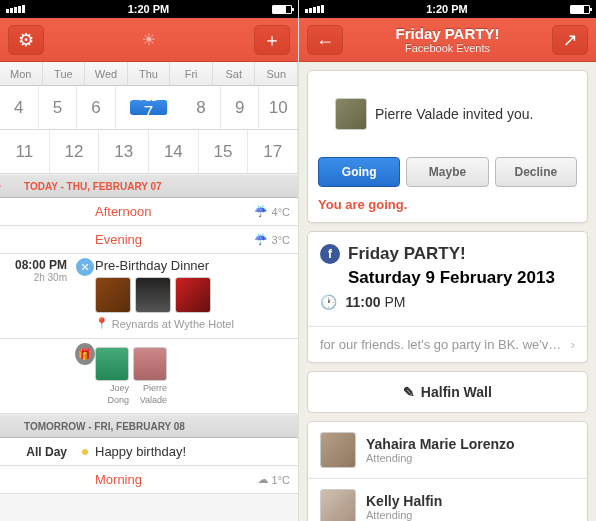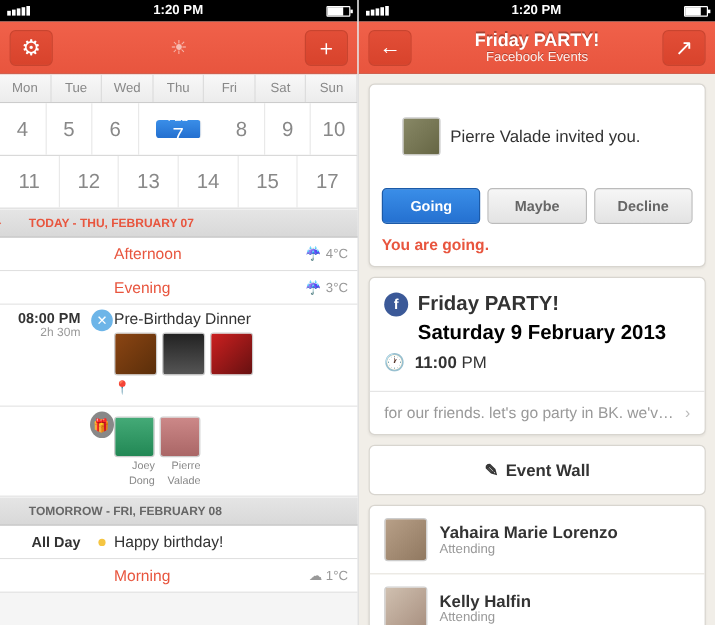--- a/index.html
+++ b/index.html
@@ -157,20 +157,21 @@
       </div>
     <div class="body">
       <div>Pre-Birthday Dinner</div>
       <div class="avatars">
         <div class="av av1"></div>
         <div class="av av2"></div>
         <div class="av av3"></div>
       </div>
       <div class="loc">
           <span>📍</span>
+          <span>Reynards at Wythe Hotel</span>
         </div>
     </div>
   </div>
   <div class="evt bigblock" style="align-items:flex-start">
     <div class="time"></div>
     <div class="sep">
         <span class="gifticon">🎁</span>
       </div>
     <div class="body">
       <div class="avatars">
@@ -258,21 +259,21 @@
             <span><b>11:00</b> <span>PM</span></span>
           </div>
       </div>
       <div class="desc">
         <span>for our friends. let's go party in BK. we'v…</span>
         <span style="color:#bbb">›</span>
       </div>
     </div>
     <div class="wall">
       <span>✎</span>
-      <span>Event Wall</span>
+      <span>Halfin Wall</span>
     </div>
     <div class="card" style="margin-top:0">
       <div class="attendee">
         <div class="av av6"></div>
         <div>
             <div class="name">Yahaira Marie Lorenzo</div>
             <div class="stat">Attending</div>
           </div>
       </div>
       <div class="attendee">

